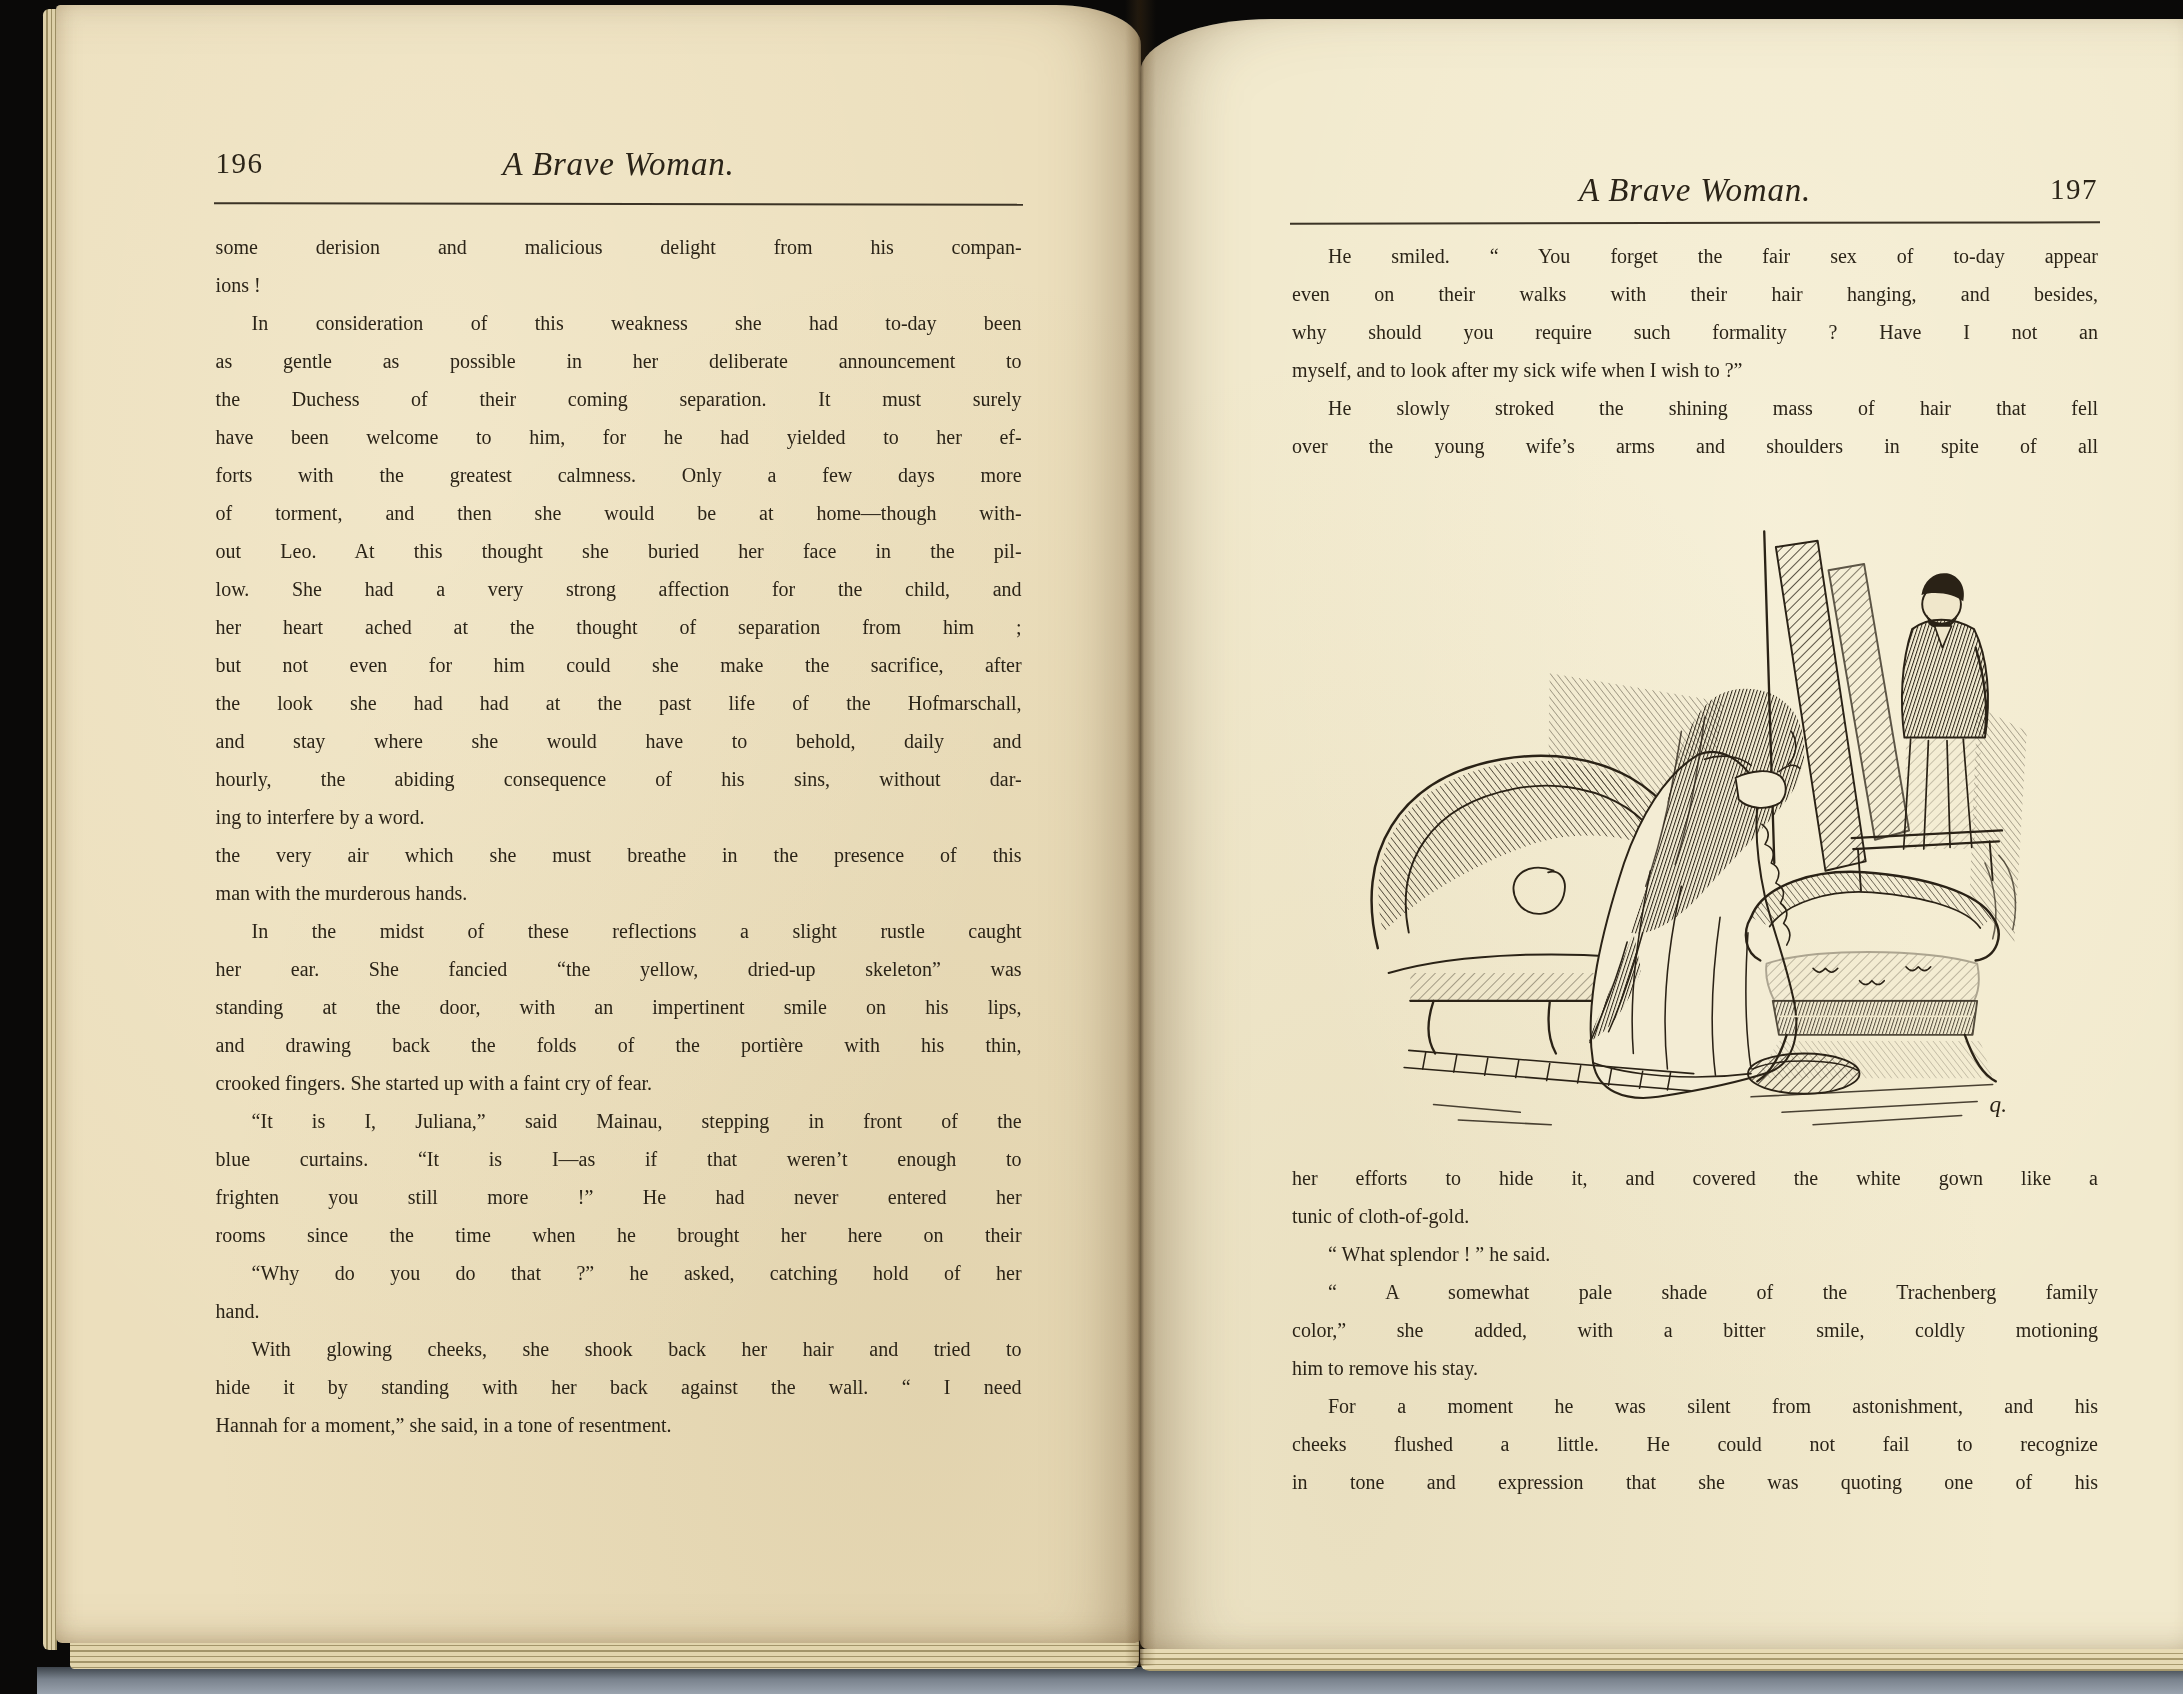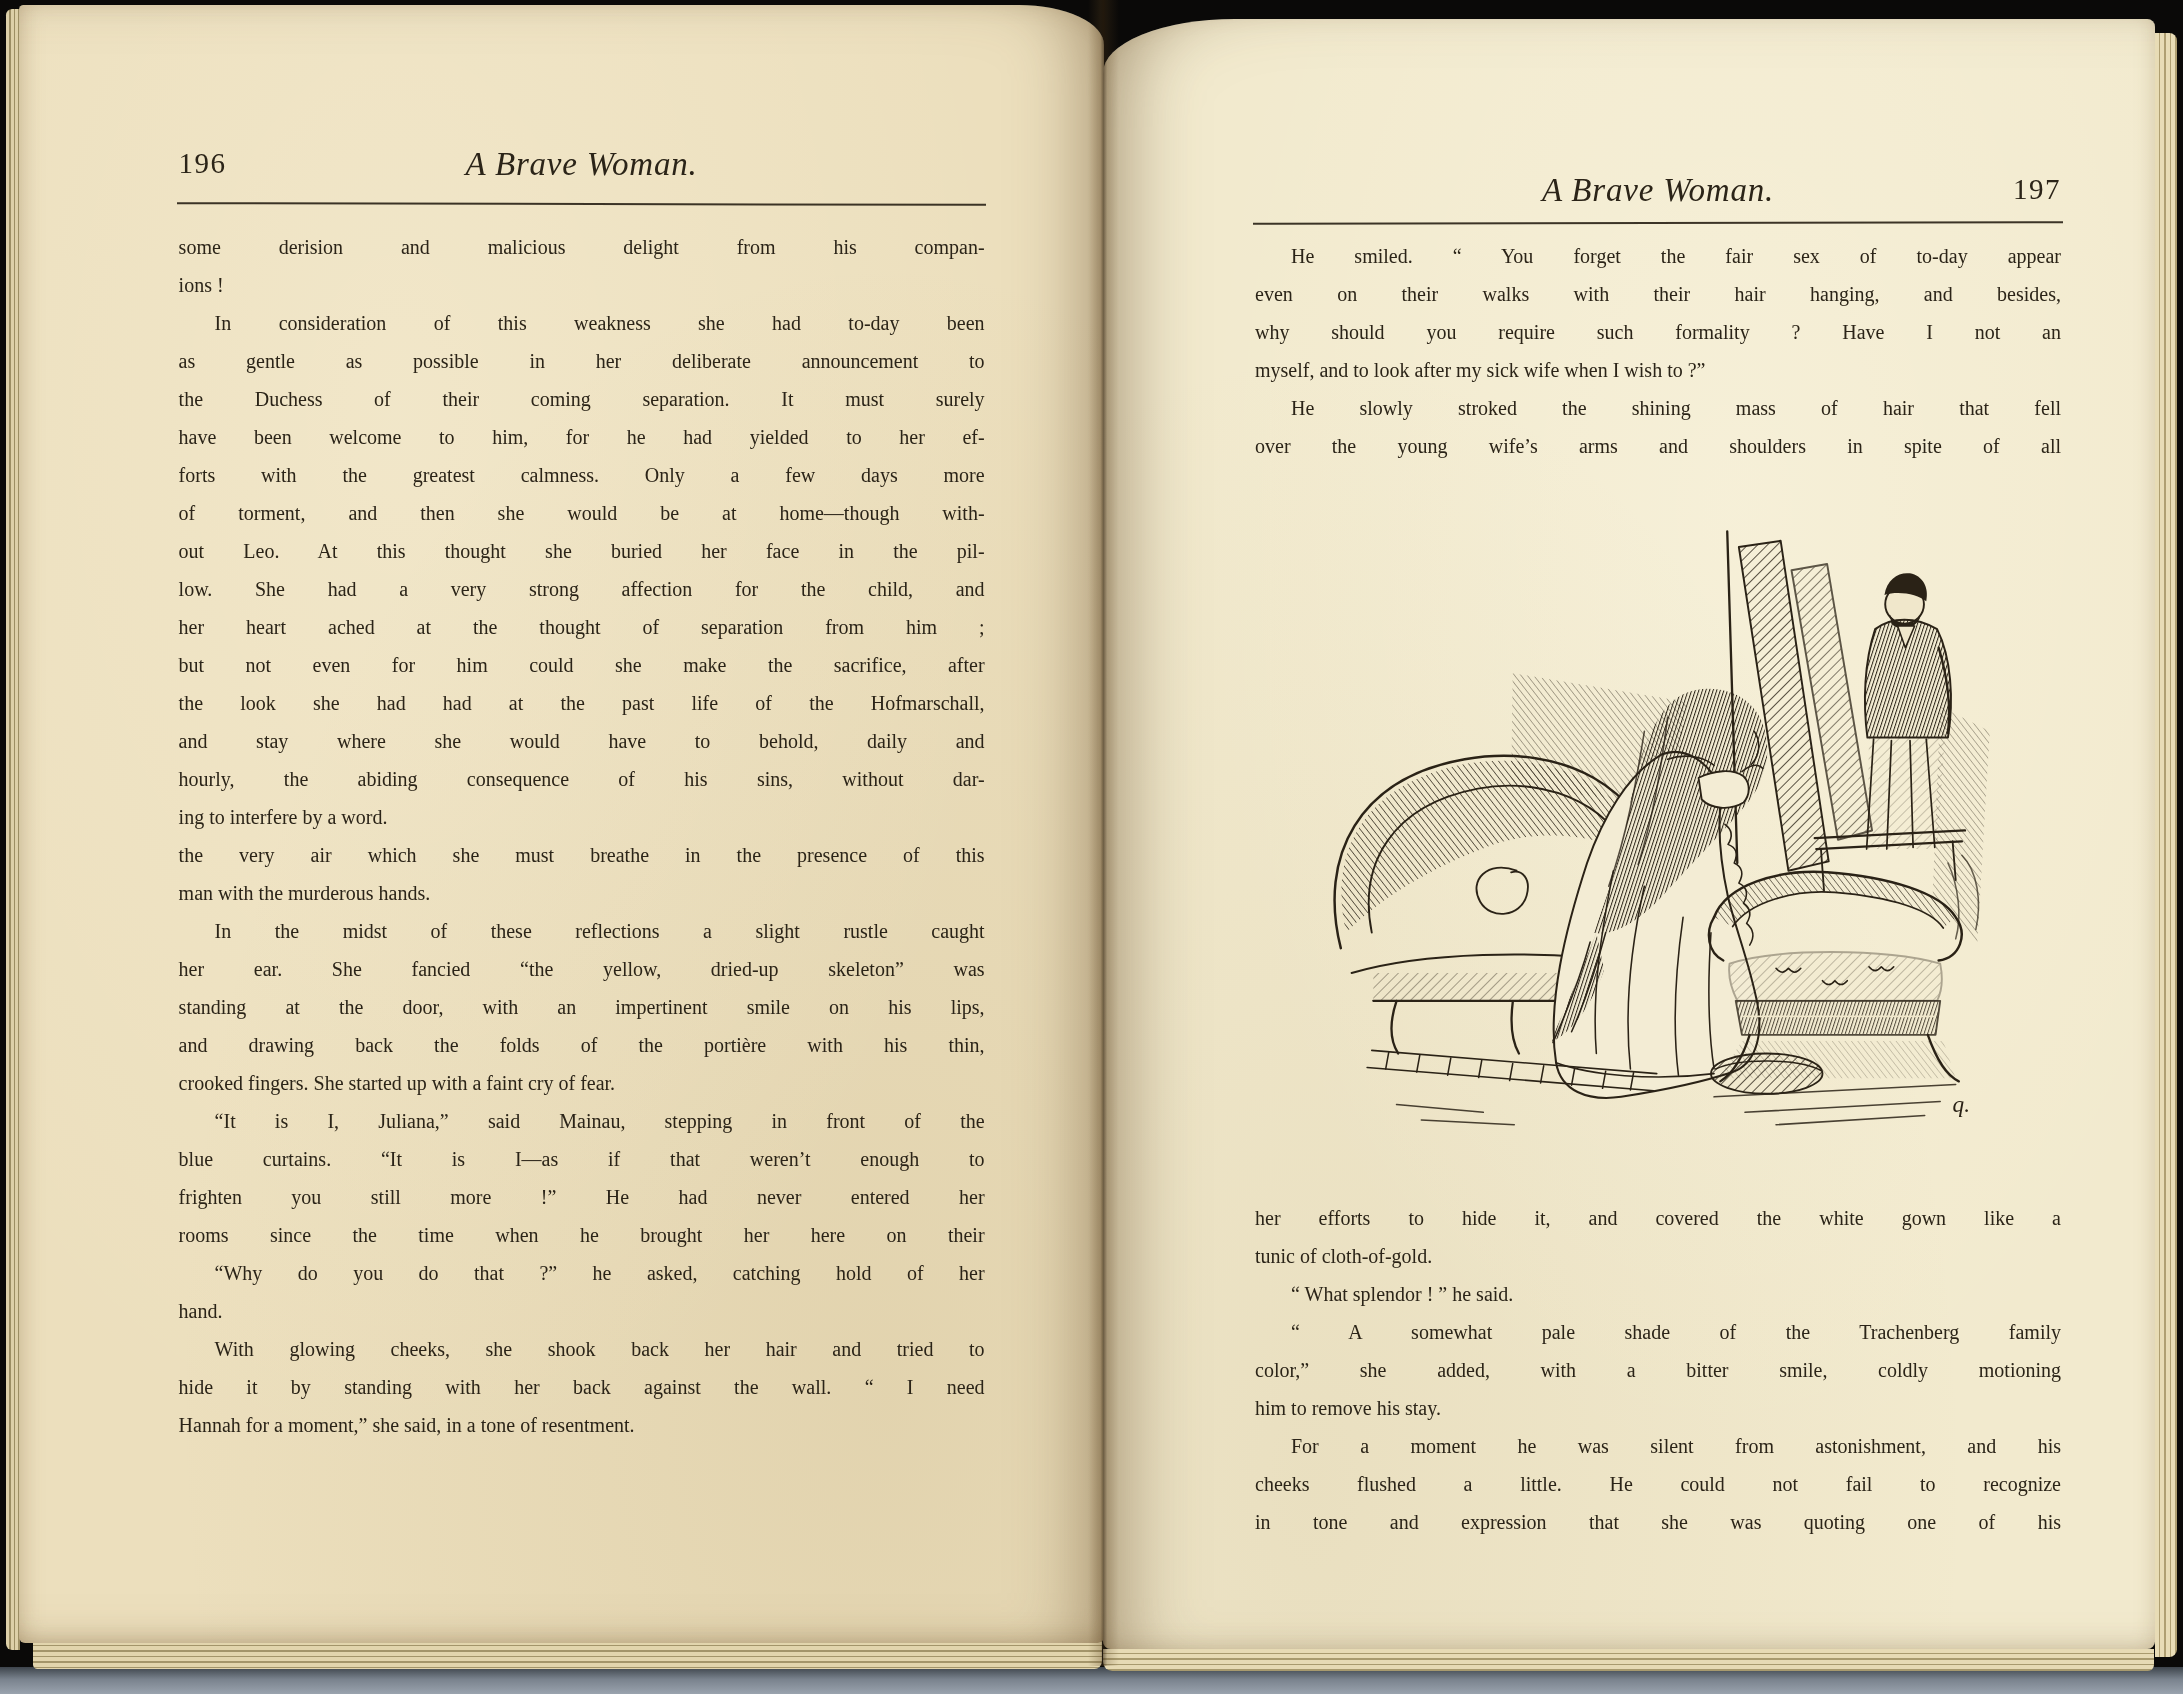--- a/index.html
+++ b/index.html
@@ -1,21 +1,21 @@
 <!DOCTYPE html>
 <html style="--bg: #0a0908; --paper-left: #ecdfbd; --paper-right: #f2eace; --ink: #2b2418;font-size:12.4px"><head>
 <meta charset="utf-8">
 <style>
   html,body{margin:0;padding:0;}
   body{
     width:2183px;height:1694px;position:relative;overflow:hidden;
     background:var(--bg,#0a0908);
     font-family:"Liberation Serif","DejaVu Serif",serif;
   }
-  .scene{position:absolute;inset:0;}
+  .scene{position:absolute;inset:0;margin-left:37px;}
   
   .table-surface{
     position:absolute;left:0;top:1667px;width:2183px;height:27px;
     background:linear-gradient(180deg,#3d444b 0%, #79828d 45%, #9aa3ae 100%);
   }
   
   .edge-bottom-left{
     position:absolute;left:33px;top:1641px;width:1069px;height:28px;
     background:repeating-linear-gradient(to bottom,#e2d5ad 0 3.9px,#a3956a 3.9px 5.4px);
     border-radius:0 0 7.7px 4.6px;
@@ -83,21 +83,21 @@
   .page-left .head-rule{top:198px;left:158px;width:809px;transform:rotate(.12deg);}
   .page-right .head-rule{top:203px;left:150px;width:810px;transform:rotate(-.1deg);}
   
   .textcol{
     position:absolute;width:806px;
     font-size:20px;line-height:38px;text-align:justify;
     color:var(--ink,#2b2418);
   }
   .page-left .textcol{top:223px;left:160px;}
   .page-right .textcol-top{top:218px;left:152px;}
-  .page-right .textcol-bottom{top:1180px;left:152px;}
+  .page-right .textcol-bottom{top:1140px;left:152px;}
   .line{text-align:justify;text-align-last:justify;min-height:38px;}
   .line.end{text-align-last:left;}
   .line.indent{text-indent:36px;}
   
   .illustration{position:absolute;top:480px;left:177px;width:721px;height:666px;}
 </style>
 </head>
 <body>
 
 <div class="scene">

